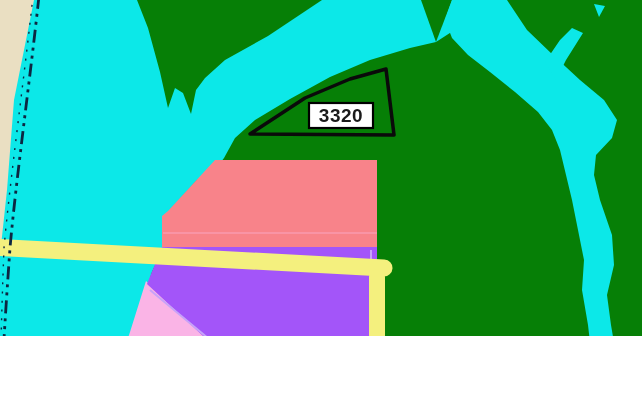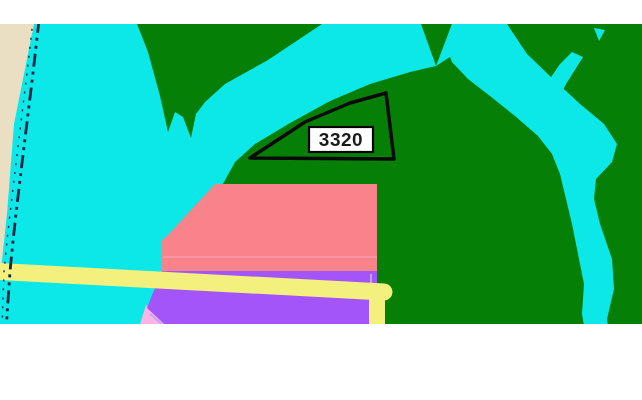--- a/index.html
+++ b/index.html
@@ -4,23 +4,22 @@
 <style>
   html, body {
     margin: 0;
     padding: 0;
     background: #ffffff;
     font-family: "Liberation Sans", sans-serif;
   }
   .map-viewport {
     position: relative;
     width: 642px;
-    height: 300px;
+    height: 336px;
     overflow: hidden;
-    margin-top: 24px;
   }
   svg { display: block; }
   .parcel-label-text {
     font-family: "Liberation Sans", sans-serif;
     font-weight: bold;
     font-size: 19px;
     letter-spacing: 0.5px;
   }
 </style>
 </head>

